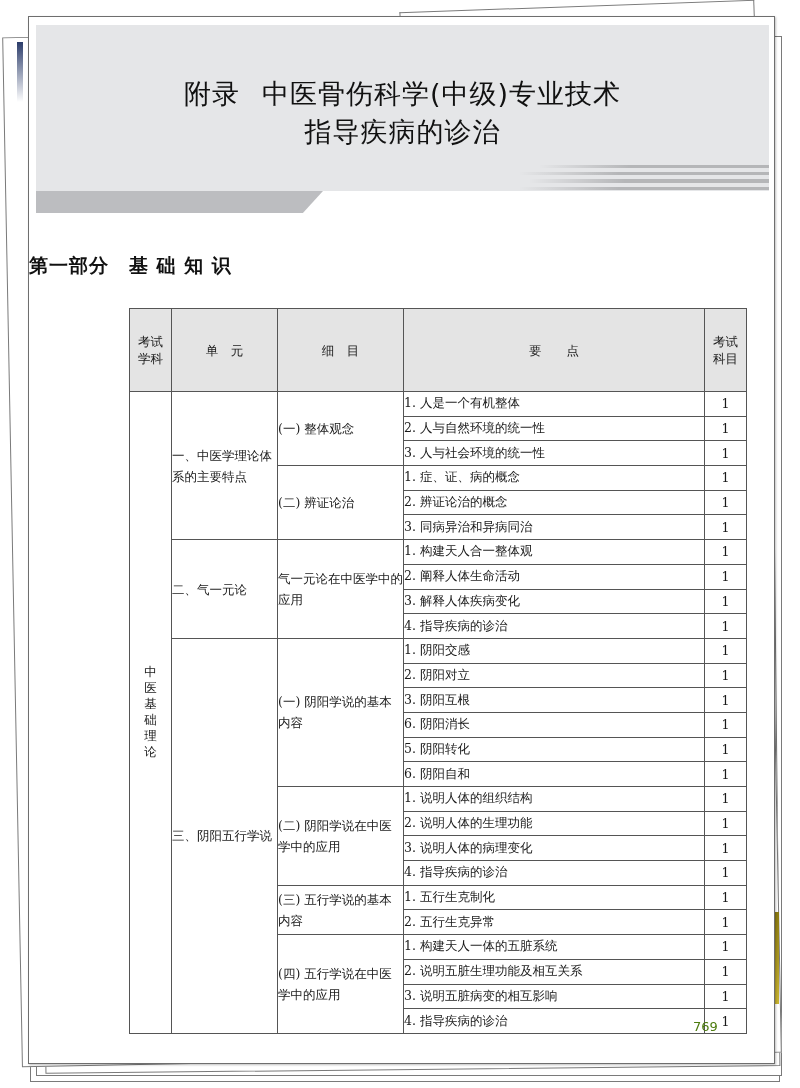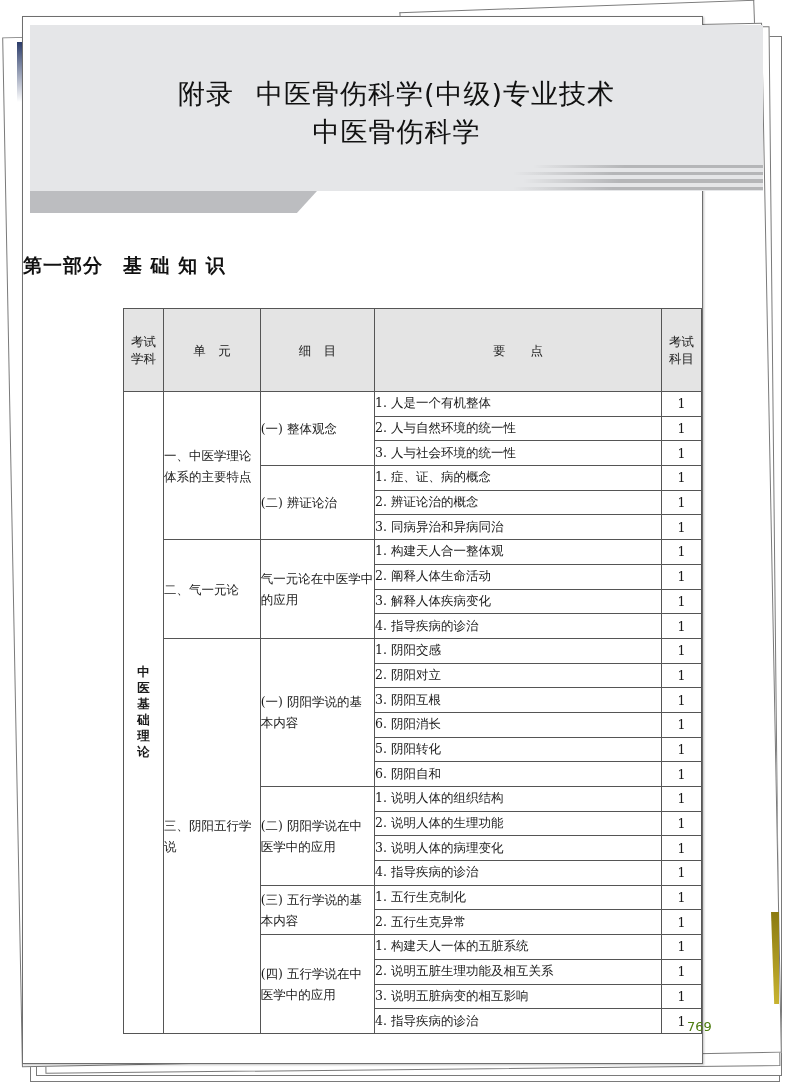--- a/index.html
+++ b/index.html
@@ -8,21 +8,21 @@
   .sheet { position:absolute; background:#fff; border:1px solid #7a7a7a; box-sizing:border-box; }
   .sheet.s1 { left:30px; top:40px; width:750px; height:1042px; }
   .sheet.s2 { left:36px; top:36px; width:746px; height:1040px; }
   .sheet.s3 { left:40px; top:30px; width:735px; height:1040px; transform:rotate(-0.6deg); }
   .sheet.tilted { left:12px; top:30px; width:760px; height:1030px; transform:rotate(-1.1deg); }
   .sheet.backtop { left:400px; top:6px; width:355px; height:40px; transform:rotate(-2deg); border-bottom:none; }
   .navy-strip { position:absolute; left:17px; top:42px; width:6px; height:60px;
                 background:linear-gradient(#2b3c6a,#ffffff); }
   .gold-strip { position:absolute; left:771px; top:912px; width:8px; height:92px;
                 background:linear-gradient(#8b7a10,#c8b330); clip-path:polygon(0 0,100% 0,100% 100%,40% 100%); }
-  .page { position:absolute; left:22px; top:16px; width:681px; height:1048px; background:#fff;
+  .page { position:absolute; left:28px; top:16px; width:747px; height:1048px; background:#fff;
           border:1px solid #6e6e6e; box-sizing:border-box; box-shadow:1px 1px 2px rgba(0,0,0,0.25); }
   .header-band { position:absolute; left:7px; top:8px; width:733px; height:166px; background:#e5e6e8; }
   .stripes { position:absolute; right:0; top:140px; width:250px; height:26px; }
   .stripes div { position:absolute; right:0; height:3px; background:linear-gradient(90deg, rgba(180,180,182,0), #b5b6b8 40%); }
   .dark-bar { position:absolute; left:7px; top:174px; width:287px; height:22px; background:#bcbdc0;
               clip-path:polygon(0 0,100% 0,93% 100%,0 100%); }
   .title { position:absolute; left:7px; top:58px; width:733px; text-align:center;
            font-family:"DejaVu Sans","Liberation Sans",sans-serif; font-size:27px; line-height:38px;
            color:#111; letter-spacing:1px; }
   .title .gap { display:inline-block; width:22px; }
@@ -30,21 +30,21 @@
                 font-family:"DejaVu Sans","Liberation Sans",sans-serif; font-size:19px; font-weight:bold; color:#111;
                 letter-spacing:1px; }
   table.outline { position:absolute; left:68px; top:291px; border-collapse:collapse;
                   font-size:12.5px; table-layout:fixed; }
   table.outline td, table.outline th { border:1px solid #555; padding:0; }
   table.outline { border:1.5px solid #222;margin-left:32px; }
   th { background:#e4e4e4; font-weight:normal; height:50px; font-size:12.5px; line-height:17px; }
   td.pt { padding-left:5px; height:23.7px; white-space:nowrap; }
   td.sc { text-align:center; }
   td.unit, td.sub { vertical-align:middle; padding:0 4px; line-height:21px; }
-  td.subject { text-align:center; vertical-align:middle; line-height:16px;font-weight:bold; }
+  td.subject { text-align:center; vertical-align:middle; line-height:16px; }
   .vtext { display:inline-block; width:13px; word-break:break-all; line-height:16px; }
   .page-num { position:absolute; left:664px; top:1002px; font-family:"DejaVu Sans","Liberation Sans",sans-serif;
               font-size:13px; color:#4d7c0f; }
 </style>
 </head>
 <body>
 
 <div class="sheet backtop"></div>
 <div class="sheet s1"></div>
 <div class="sheet s2"></div>
@@ -59,21 +59,21 @@
       <div style="top:0;width:230px;"></div>
       <div style="top:7px;width:250px;"></div>
       <div style="top:14px;width:240px;height:4px;"></div>
       <div style="top:22px;width:250px;"></div>
     </div>
   </div>
   <div class="dark-bar"></div>
 
   <div class="title">
     <div><span>附录</span><span class="gap"></span><span>中医骨伤科学(中级)专业技术</span></div>
-    <div>中医骨伤科学</div>
+    <div>指导疾病的诊治</div>
   </div>
 
   <div class="part-title">第一部分　基 础 知 识</div>
 
   <table class="outline" id="outline">
     <colgroup>
       <col style="width:42px">
         <col style="width:106px">
         <col style="width:126px">
         <col style="width:301px">

